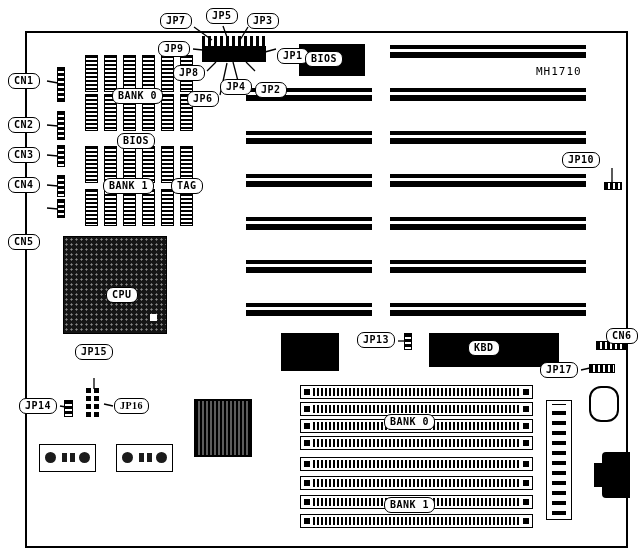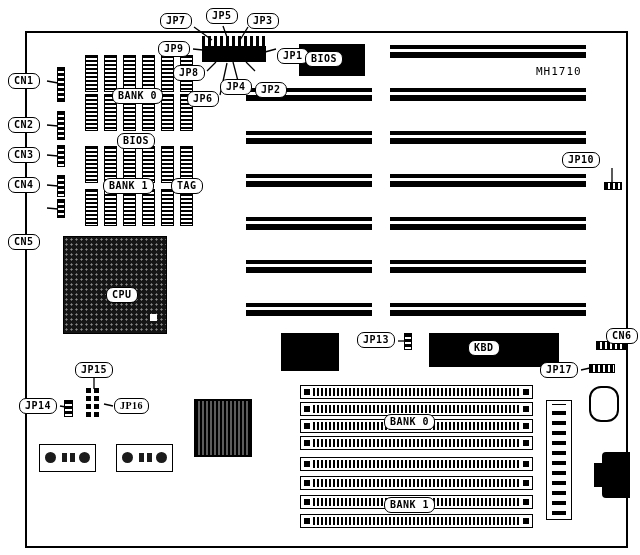--- a/index.html
+++ b/index.html
@@ -196,19 +196,19 @@
   <div class="callout" style="left:112px;top:88px;">BANK 0</div>
   <div class="callout" style="left:117px;top:133px;">BIOS</div>
   <div class="callout" style="left:103px;top:178px;">BANK 1</div>
   <div class="callout" style="left:171px;top:178px;">TAG</div>
   <div class="callout" style="left:106px;top:287px;">CPU</div>
   <div class="callout" style="left:562px;top:152px;">JP10</div>
   <div class="callout" style="left:594px;top:328px;margin-left:12px;">CN6</div>
   <div class="callout" style="left:357px;top:332px;">JP13</div>
   <div class="callout" style="left:468px;top:340px;">KBD</div>
   <div class="callout" style="left:540px;top:362px;">JP17</div>
-  <div class="callout" style="left:75px;top:362px;">JP15</div>
+  <div class="callout" style="left:75px;top:344px;">JP15</div>
   <div class="callout" style="left:19px;top:398px;">JP14</div>
   <div class="callout" style="left:114px;top:398px;font-family:Liberation Serif, serif;">JP16</div>
   <div class="callout" style="left:384px;top:414px;">BANK 0</div>
   <div class="callout" style="left:384px;top:497px;">BANK 1</div>
 
 </div>
 
 </body></html>

